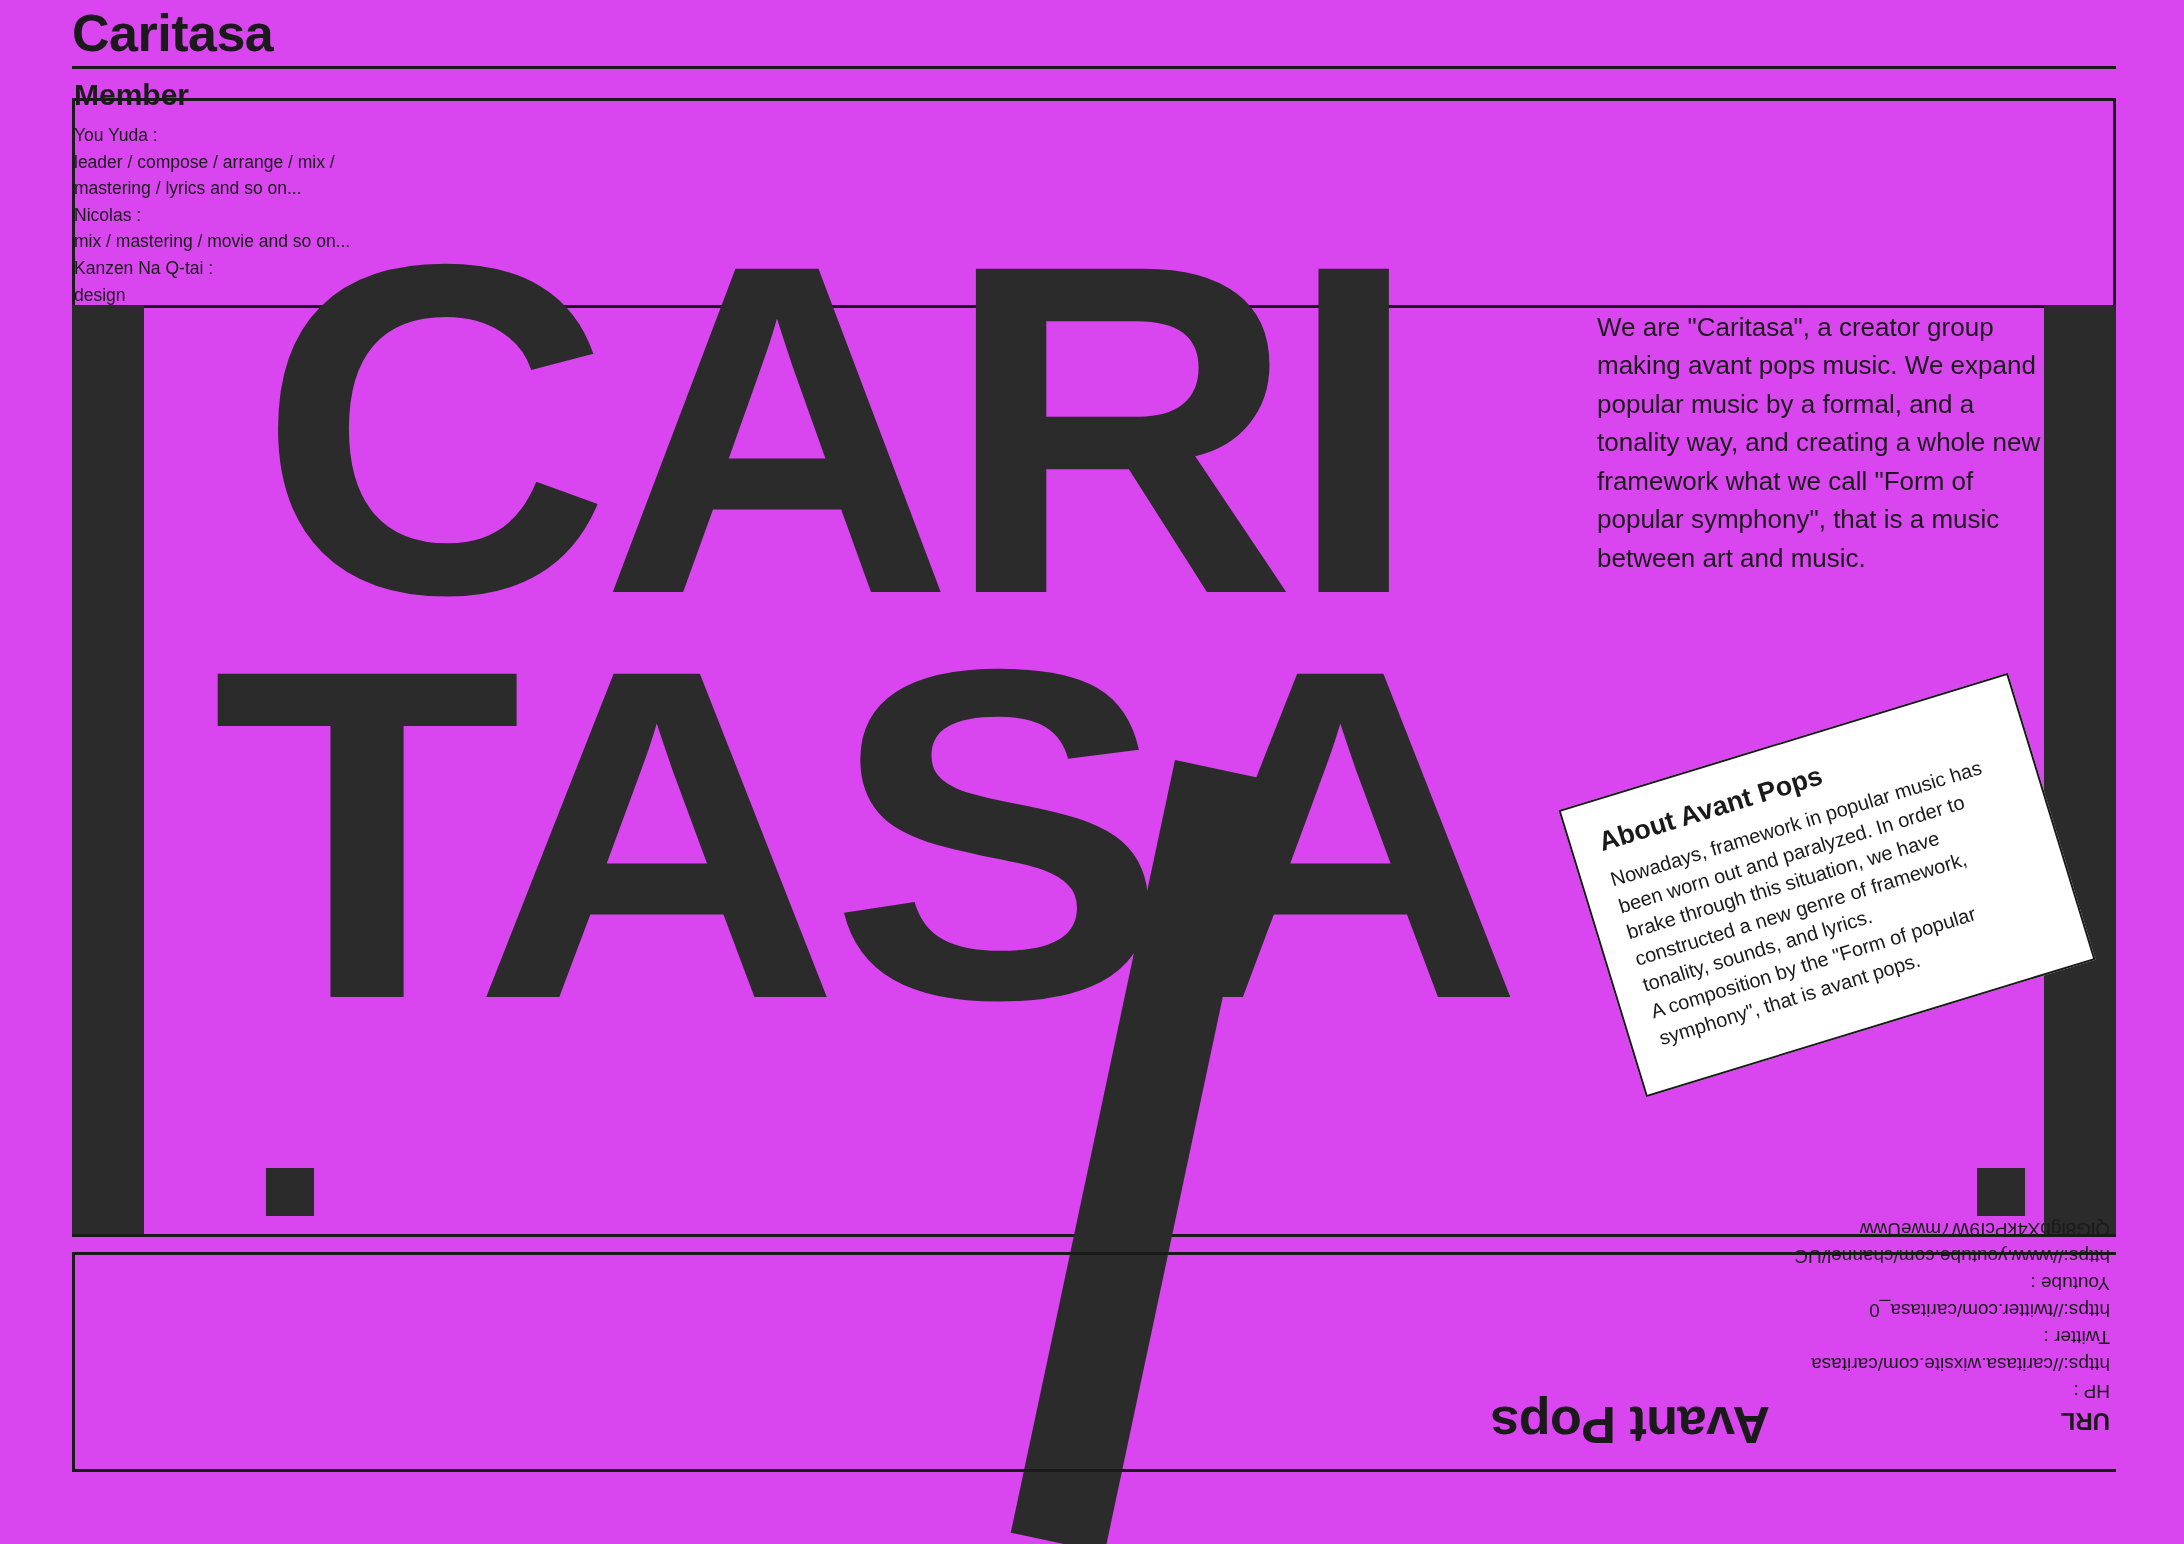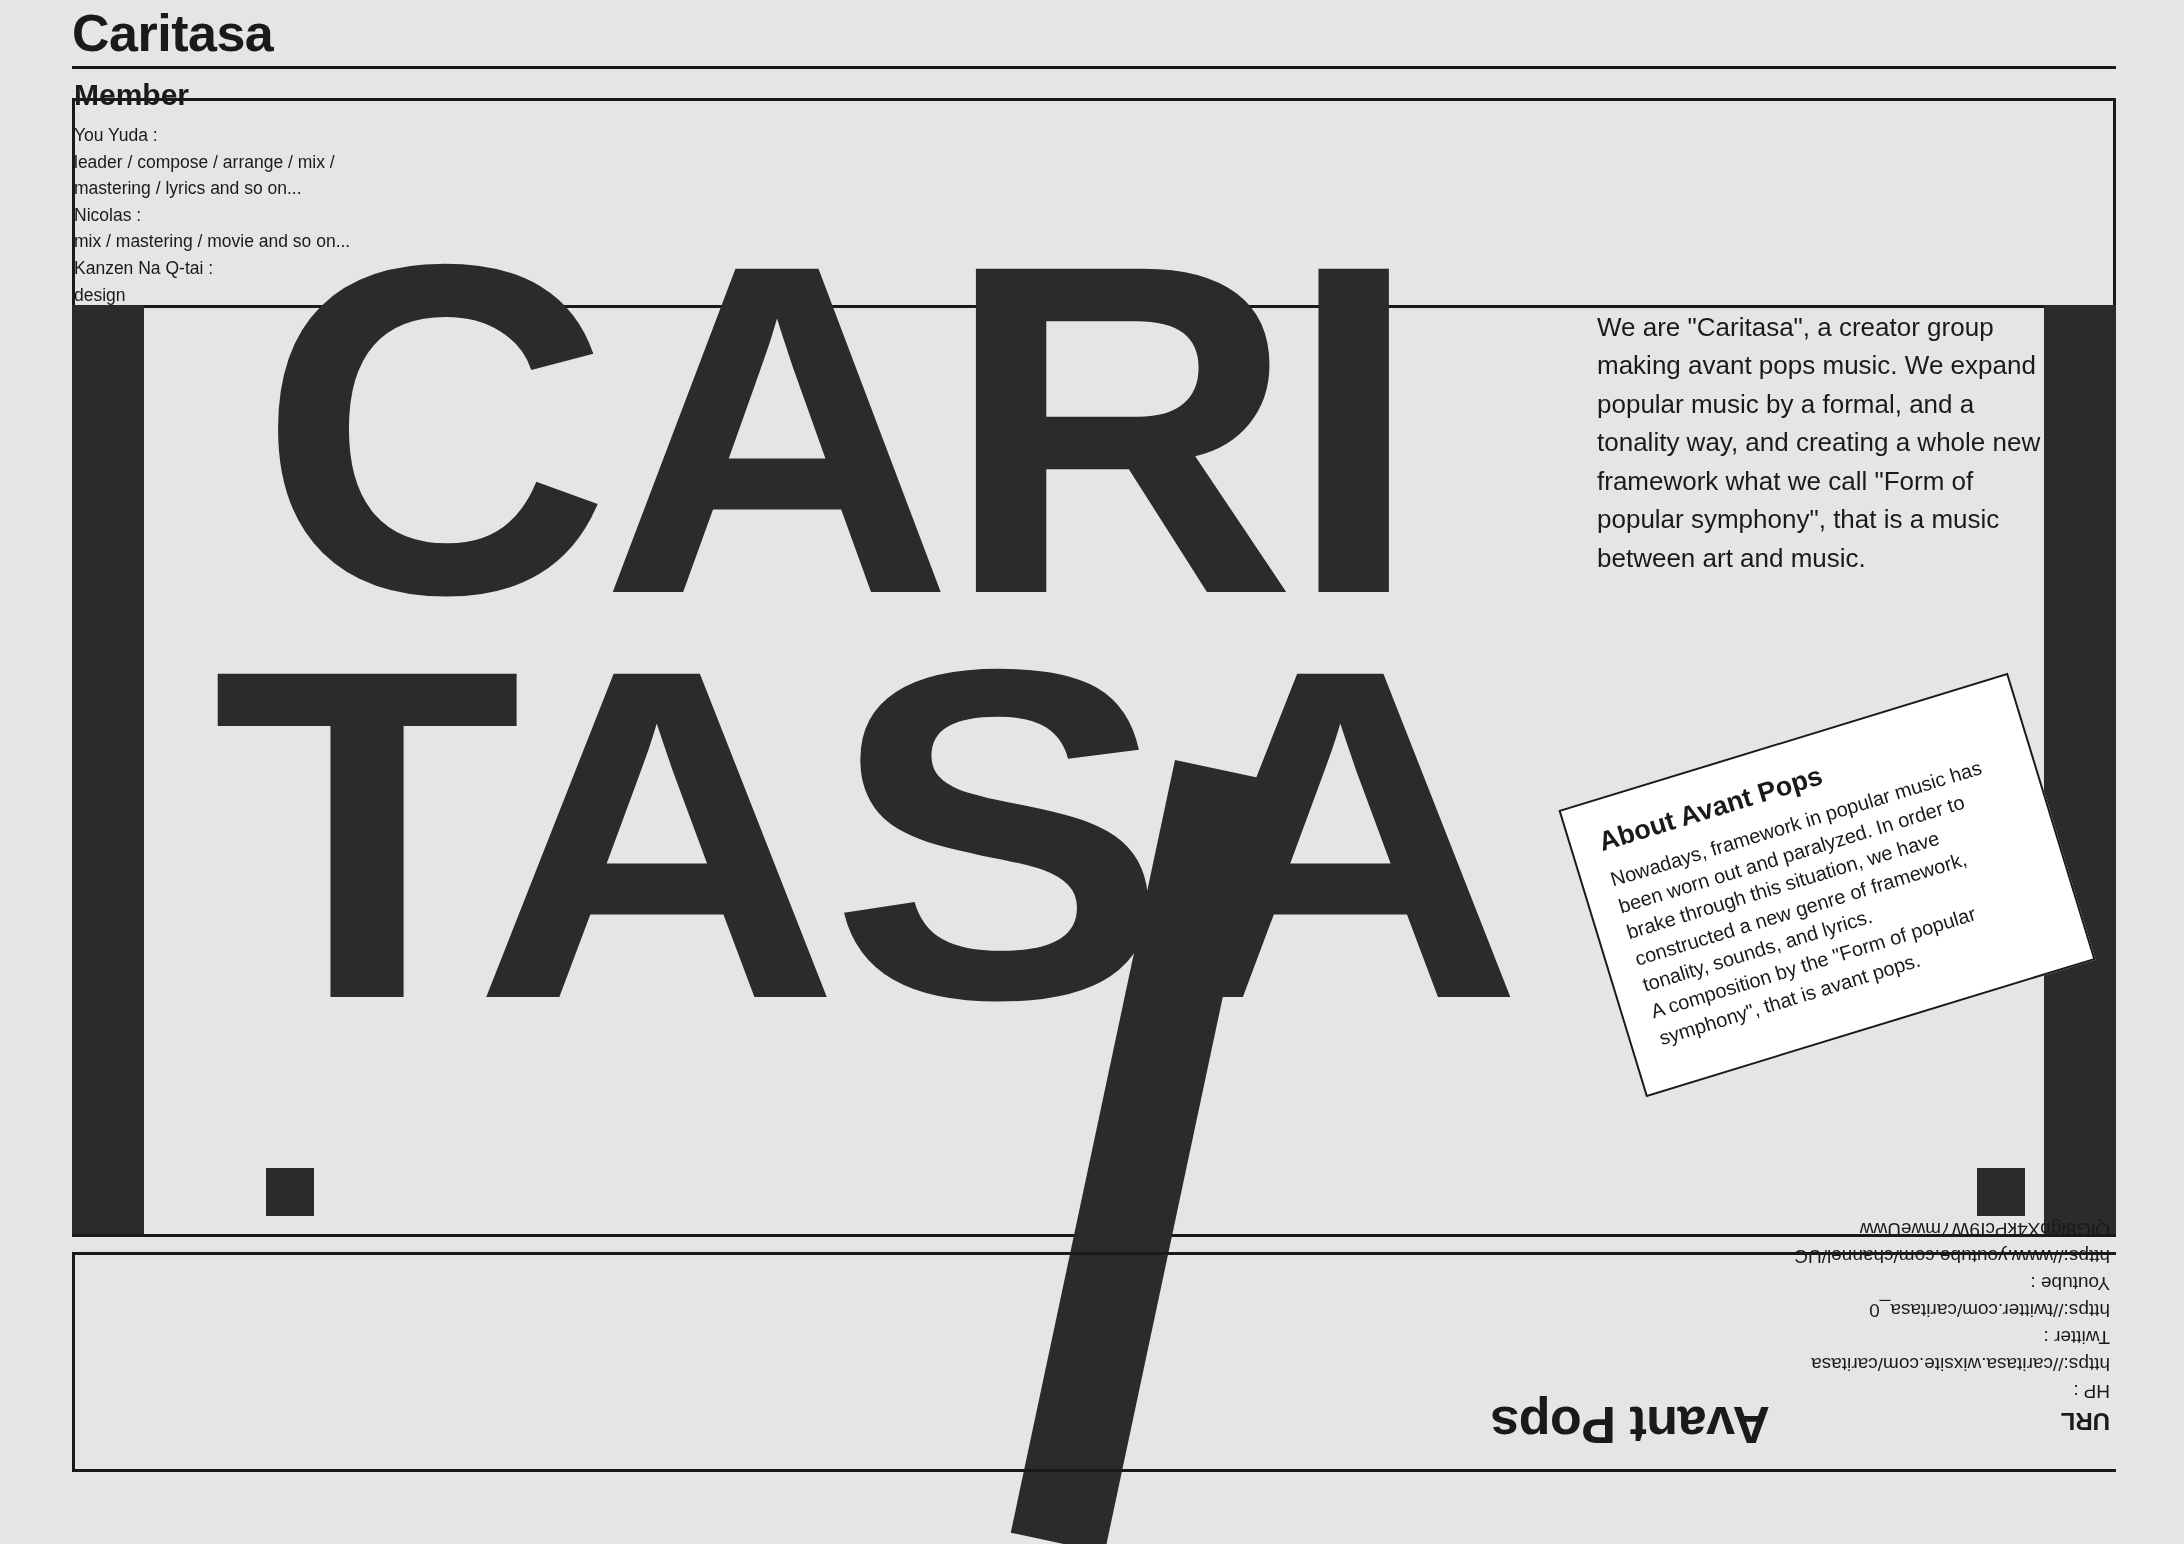--- a/index.html
+++ b/index.html
@@ -13,21 +13,21 @@
     overflow: hidden;
     font-family: "Liberation Sans", sans-serif;
     color: #1a1a1a;
     position: relative;
   }
   .poster {
     position: absolute;
     left: 0; top: 0;
     width: 2184px;
     height: 1544px;
-    background: #e5e5e5;
+    background: #d946ef;
     overflow: hidden;
   }
 
   
   .title {
     position: absolute;
     left: 72px;
     top: 6px;
     font-size: 52px;
     font-weight: bold;

